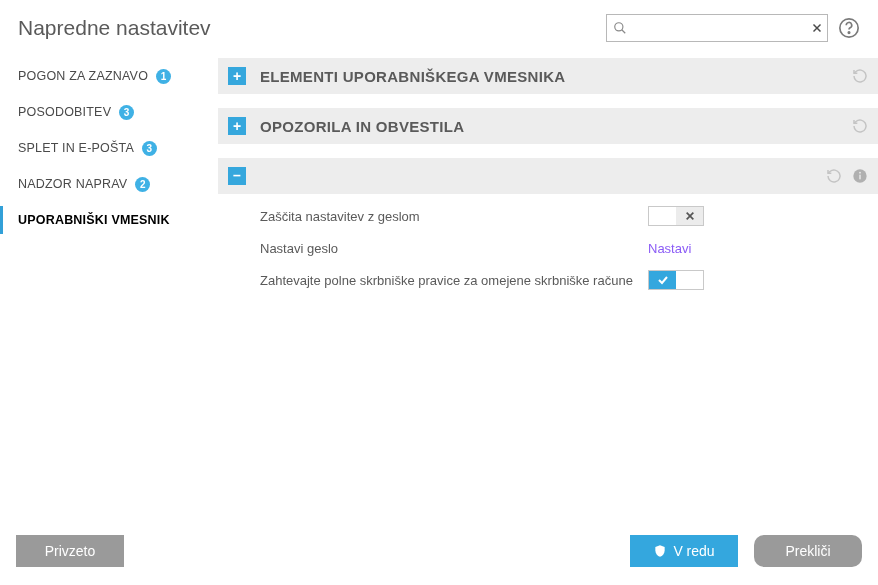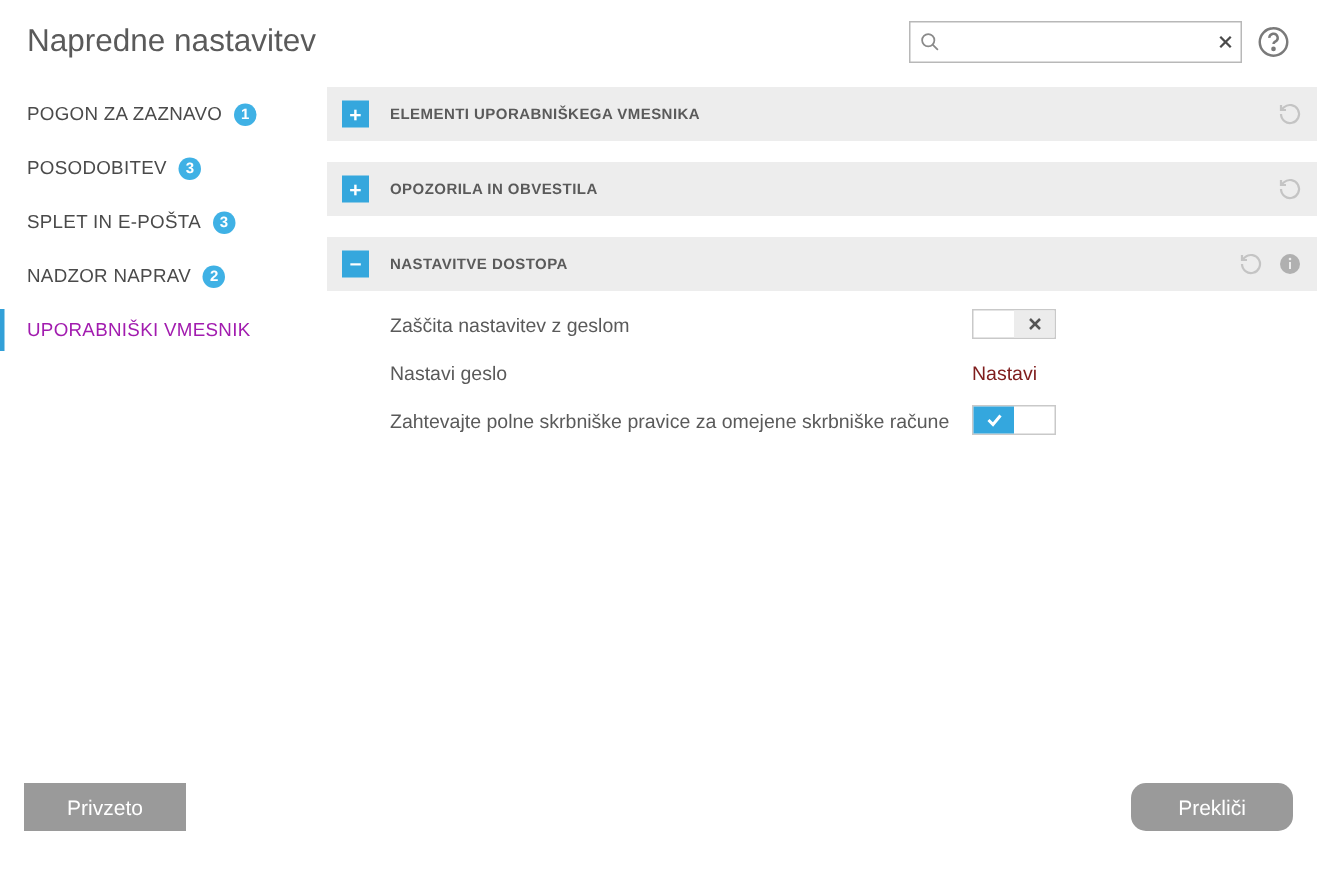--- a/index.html
+++ b/index.html
@@ -7,45 +7,45 @@
   .header { display: flex; align-items: center; justify-content: space-between; padding: 14px 18px 10px 18px; }
   .title { font-size: 21px; color: #5a5a5a; font-weight: 400; }
   .search-area { display: flex; align-items: center; gap: 10px; }
   .search-box { display: flex; align-items: center; width: 222px; height: 28px; border: 1px solid #b8b8b8; background: #fff; padding: 0 6px; }
   .search-box svg { flex-shrink: 0; }
   .search-box input { border: none; outline: none; flex: 1; font-size: 13px; margin: 0 4px; background: transparent; }
   .help-btn { width: 22px; height: 22px; display: flex; align-items: center; justify-content: center; cursor: pointer; }
   .content { display: flex; padding: 0 0 0 0; height: 460px; }
   .sidebar { width: 218px; padding-top: 6px; }
   .nav-item { position: relative; display: flex; align-items: center; height: 36px; padding: 0 14px 0 18px; font-size: 12.5px; color: #4a4a4a; cursor: pointer; letter-spacing: 0.2px; }
-  .nav-item.active { color: #a21caf; font-weight: 400; }
+  .nav-item.active { color: #000000; font-weight: 700; }
   .nav-item.active::before { content: ""; position: absolute; left: 0; top: 4px; bottom: 4px; width: 3px; background: #32a0d8; }
   .nav-item .badge { display: inline-flex; align-items: center; justify-content: center; width: 15px; height: 15px; border-radius: 50%; background: #3fb1e5; color: #fff; font-size: 10px; font-weight: 600; margin-left: 8px; }
   .main { flex: 1; padding-top: 6px; }
   .section { margin-bottom: 14px; }
   .section-header { display: flex; align-items: center; background: #ededed; height: 36px; padding: 0 10px; position: relative; }
   .section-header.expanded { background: #ededed; }
   .expand-btn { width: 18px; height: 18px; background: #35a7dd; display: flex; align-items: center; justify-content: center; margin-right: 14px; cursor: pointer; }
   .expand-btn span { color: #fff; font-weight: 700; font-size: 14px; line-height: 1; }
-  .section-title { font-size: 10px; font-weight: 700; color: #5a5a5a; letter-spacing: 0.3px; }
+  .section-title { font-size: 15px; font-weight: 700; color: #5a5a5a; letter-spacing: 0.3px; }
   .section-actions { position: absolute; right: 10px; display: flex; align-items: center; gap: 10px; }
   .reset-icon { color: #c4c4c4; cursor: pointer; }
   .info-icon { color: #b0b0b0; cursor: pointer; }
   .section-body { padding: 6px 0 2px 0; }
   .row { display: flex; align-items: center; height: 32px; padding: 0 10px 0 42px; font-size: 13px; color: #5a5a5a; }
   .row-label { flex: 1; }
   .row-control { width: 220px; display: flex; align-items: center; }
   .toggle { width: 56px; height: 20px; border: 1px solid #c9c9c9; display: flex; cursor: pointer; background: #fff; }
   .toggle .half { flex: 1; display: flex; align-items: center; justify-content: center; }
   .toggle.off .half.right { background: #ececec; }
   .toggle.off .half.right svg { display: block; }
   .toggle.on .half.left { background: #34a7de; }
   .toggle.on .half.left svg { display: block; }
-  .link { color: #7f1d1d; cursor: pointer; font-size: 13px; }
-  .footer { position: absolute; bottom: 16px; left: 0; right: 0; height: 62px; display: flex; align-items: center; padding: 0 16px; }
+  .link { color: #8b5cf6; cursor: pointer; font-size: 13px; }
+  .footer { position: absolute; bottom: 3px; left: 0; right: 0; height: 62px; display: flex; align-items: center; padding: 0 16px; }
   .btn { height: 32px; min-width: 108px; display: flex; align-items: center; justify-content: center; font-size: 14px; color: #fff; cursor: pointer; padding: 0 16px; }
   .btn-default { background: #9a9a9a; margin-right: auto; }
   .btn-ok { background: #34a7de; margin-right: 16px; display: flex; gap: 6px; }
   .btn-cancel { background: #9a9a9a; border-radius: 10px; }
 </style>
 </head>
 <body>
 
 <div class="header">
   <div class="title">Napredne nastavitev</div>
@@ -123,21 +123,20 @@
             </svg>
         </div>
       </div>
     </div>
 
     <div class="section">
       <div class="section-header expanded">
         <div class="expand-btn">
             <span style="margin-top:-3px">–</span>
           </div>
-        <div class="section-title">NASTAVITVE DOSTOPA</div>
         <div class="section-actions">
           <svg class="reset-icon" width="16" height="16" viewBox="0 0 24 24" fill="none" stroke="#c4c4c4" stroke-width="2.2">
               <path d="M3 12a9 9 0 1 0 3-6.7L3 8"></path>
               <path d="M3 3v5h5"></path>
             </svg>
           <svg class="info-icon" width="16" height="16" viewBox="0 0 24 24" fill="#b0b0b0">
               <circle cx="12" cy="12" r="10"></circle>
               <rect x="11" y="10" width="2" height="7" fill="#ededed"></rect>
               <circle cx="12" cy="7" r="1.3" fill="#ededed"></circle>
             </svg>
@@ -177,14 +176,20 @@
             </div>
           </div>
         </div>
       </div>
     </div>
   </div>
 </div>
 
 <div class="footer">
   <div class="btn btn-default">Privzeto</div>
+  <div class="btn btn-ok">
+    <svg width="14" height="14" viewBox="0 0 24 24" fill="#fff">
+        <path d="M12 2 L20 5 V11 C20 16 16.5 20.5 12 22 C7.5 20.5 4 16 4 11 V5 Z"></path>
+      </svg>
+    <span>V redu</span>
+  </div>
   <div class="btn btn-cancel">Prekliči</div>
 </div>
 
 </body></html>

